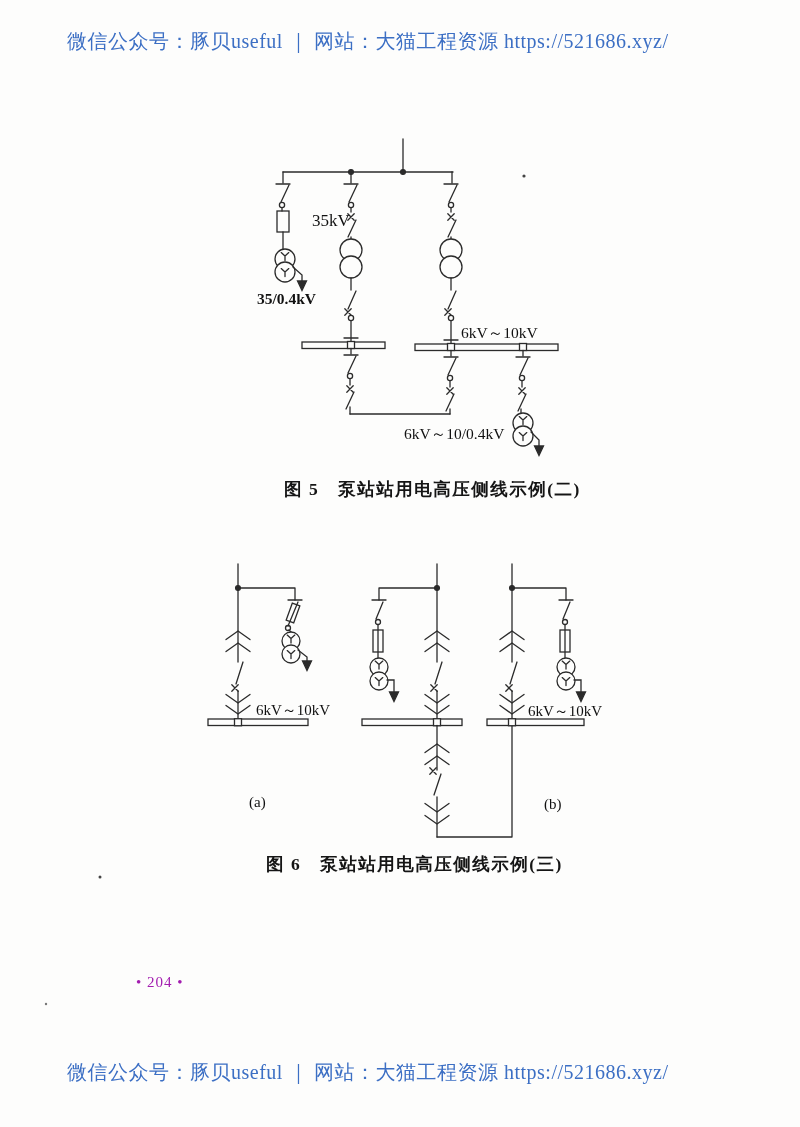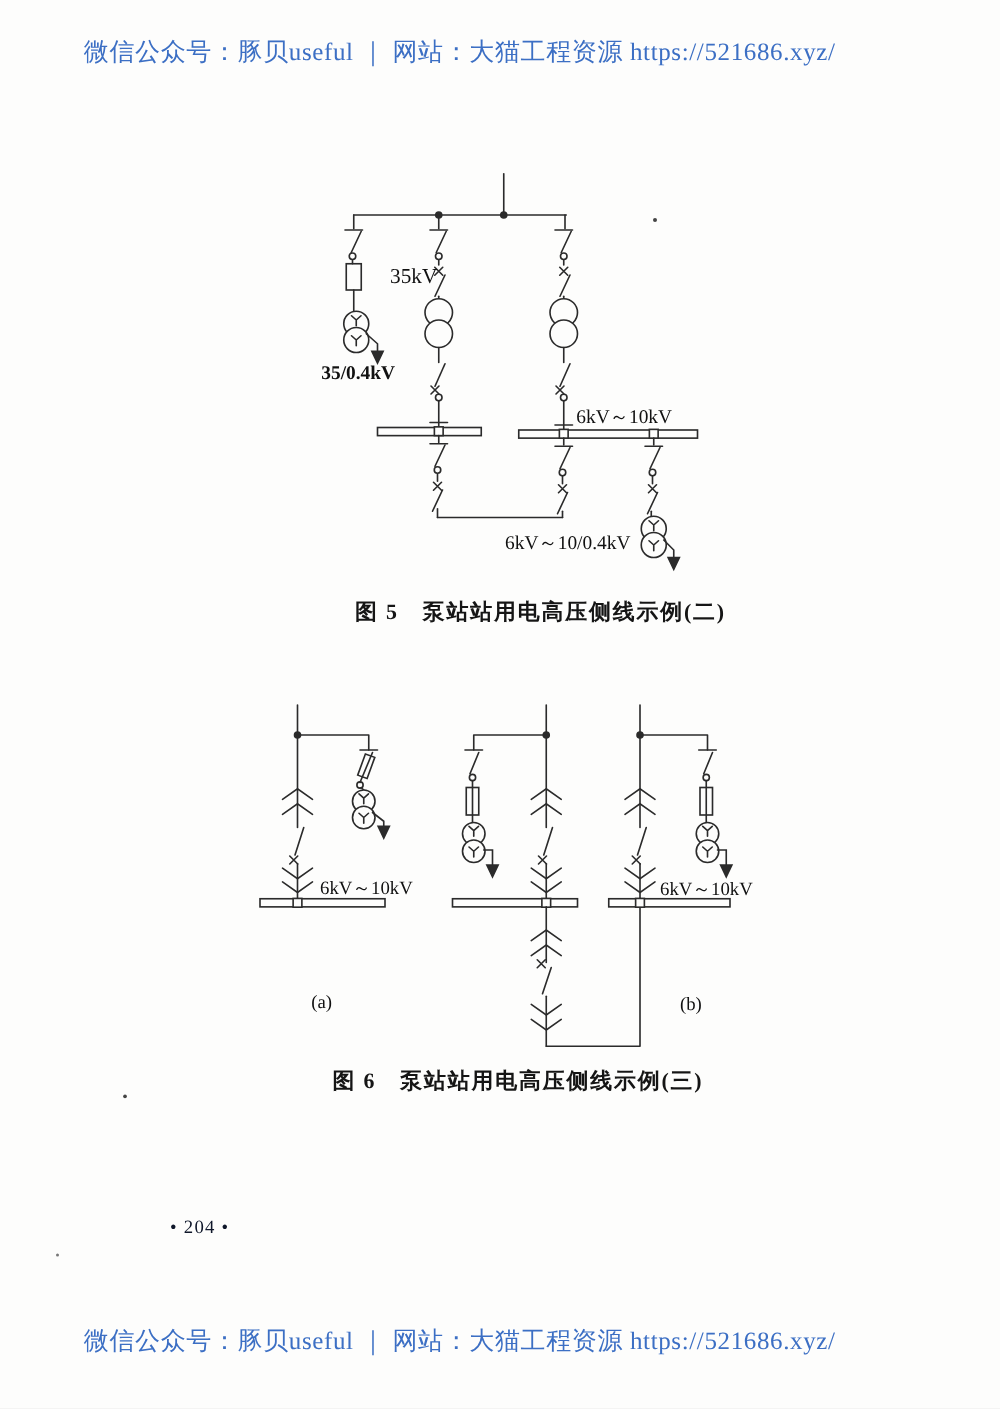--- a/index.html
+++ b/index.html
@@ -282,16 +282,16 @@
   <div class="abs dlabel" style="left:461px;top:323px;font-size:15.5px;">6kV～10kV</div>
   <div class="abs dlabel" style="left:404px;top:424px;font-size:15.5px;text-align:center;">6kV～10/0.4kV</div>
   <div class="abs caption" style="left:284px;top:477px;">图 5　泵站站用电高压侧线示例(二)</div>
 
   <div class="abs dlabel" style="left:256px;top:701px;font-size:15px;">6kV～10kV</div>
   <div class="abs dlabel" style="left:528px;top:702px;font-size:15px;">6kV～10kV</div>
   <div class="abs dlabel" style="left:249px;top:794px;font-size:15px;">(a)</div>
   <div class="abs dlabel" style="left:544px;top:796px;font-size:15px;">(b)</div>
   <div class="abs caption" style="left:266px;top:828px;margin-top:24px;">图 6　泵站站用电高压侧线示例(三)</div>
 
-  <div class="abs" style="left:136px;top:974px;font-size:15px;letter-spacing:1px;color:#0f172a;">•  204  •</div>
+  <div class="abs" style="left:136px;top:974px;font-size:15px;letter-spacing:1px;color:#a21caf;">•  204  •</div>
 
   <div class="abs banner" style="left:67px;top:1059px;color:#3c6fc4;">微信公众号：豚贝useful ｜ 网站：大猫工程资源 https://521686.xyz/</div>
 </div>
 
 </body></html>

